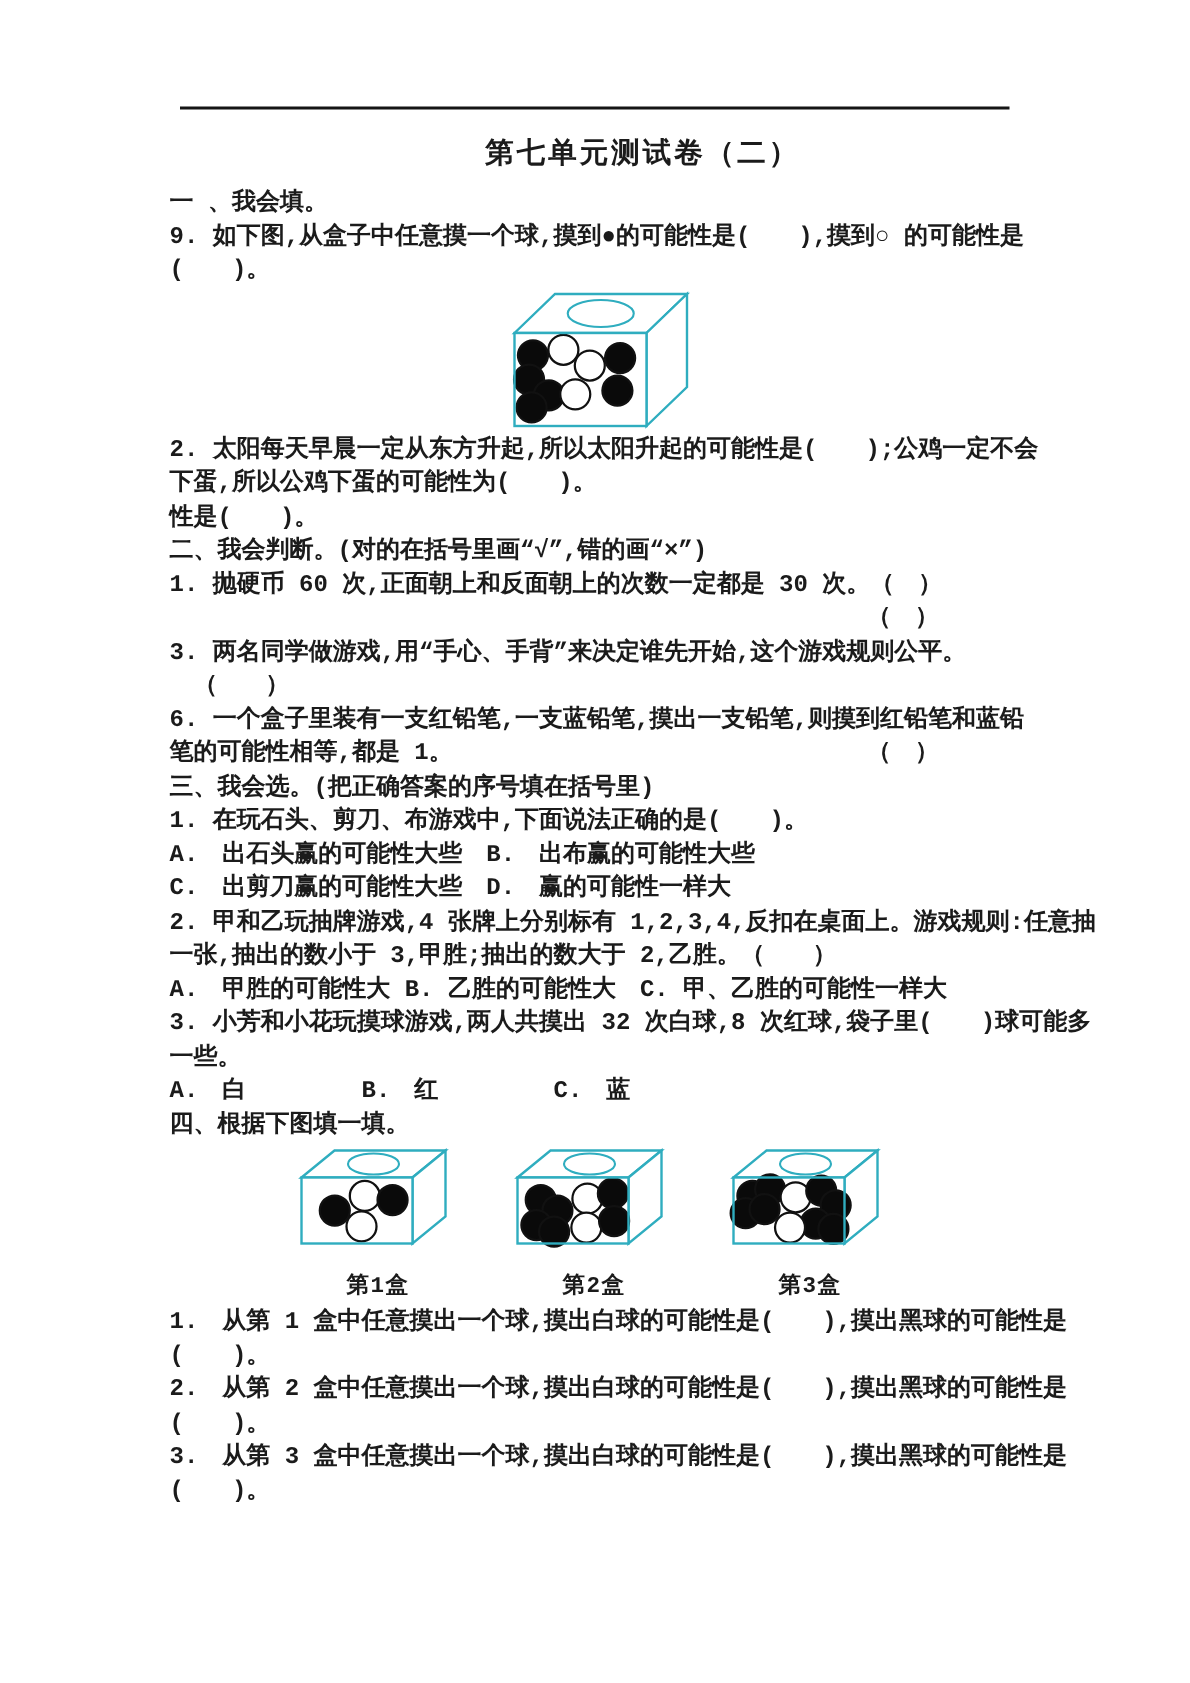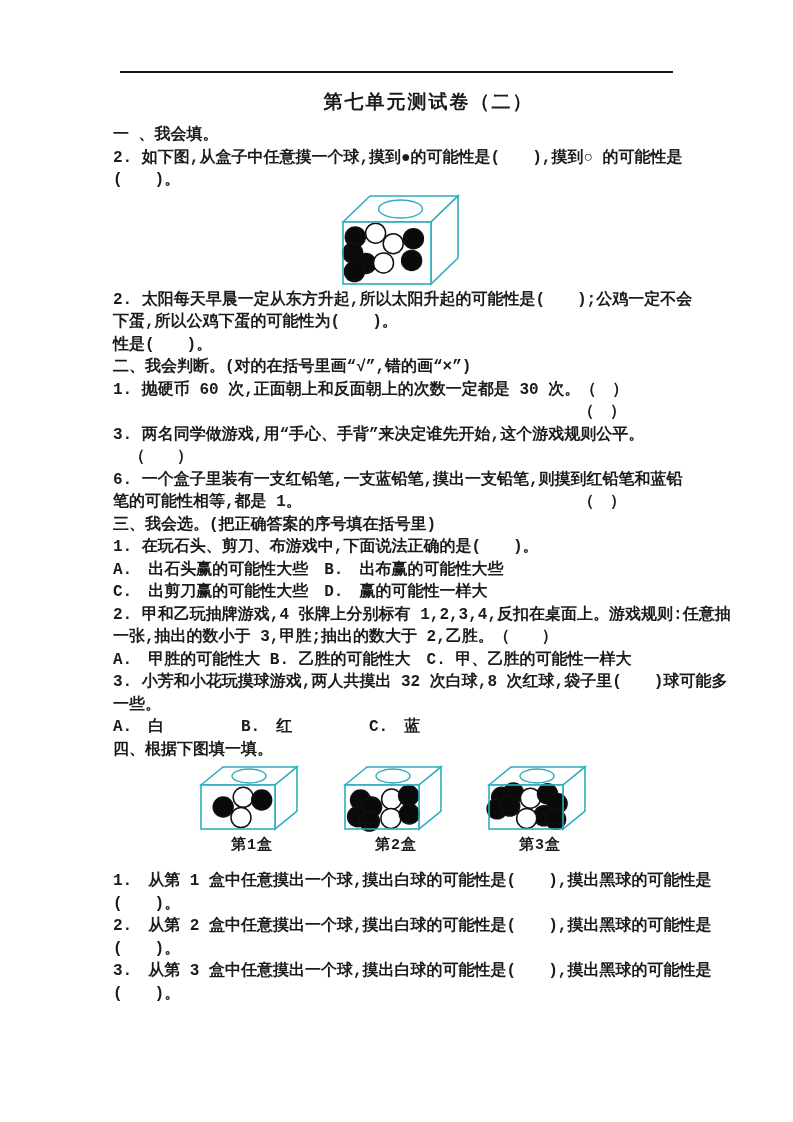--- a/index.html
+++ b/index.html
@@ -67,33 +67,33 @@
     align-items: flex-start;
   }
   .box-group {
     display: flex;
     flex-direction: column;
     align-items: center;
   }
   .box-label {
     font-size: 15px;
     line-height: 20px;
-    margin-top: 3px;
+    margin-top: 15px;
     letter-spacing: 1px;
   }
 </style>
 </head>
 <body>
 
 <div class="page">
   <div class="top-rule"></div>
   <div class="title">第七单元测试卷（二）</div>
   <div class="content" id="content">
       <div class="line"><span>一 、我会填。</span></div>
-      <div class="line"><span>2. 如下图,从盒子中任意摸一个球,摸到●的可能性是(　　),摸到○ 的可能性是</span></div>
+      <div class="line"><span>9. 如下图,从盒子中任意摸一个球,摸到●的可能性是(　　),摸到○ 的可能性是</span></div>
       <div class="line"><span>(　　)。</span></div>
       <div class="diagram-q1">
         <svg width="132" height="96" viewBox="0 0 132 96">
           <polygon points="4,30 31,4 119,4 92,30" fill="#ffffff" stroke="#2fadbf" stroke-width="1.6"></polygon>
           <polygon points="92,30 119,4 119,66 92,92" fill="#ffffff" stroke="#2fadbf" stroke-width="1.6"></polygon>
           <ellipse cx="61.5" cy="17" rx="22" ry="9" fill="#ffffff" stroke="#2fadbf" stroke-width="1.4"></ellipse>
           <rect x="4" y="30" width="88" height="62" fill="#ffffff"></rect>
           <circle cx="16.3" cy="44.9" r="10" fill="#0a0a0a" stroke="#111111" stroke-width="1.5"></circle>
           <circle cx="36.6" cy="41.2" r="10" fill="#ffffff" stroke="#111111" stroke-width="1.5"></circle>
           <circle cx="54.2" cy="51.7" r="10" fill="#ffffff" stroke="#111111" stroke-width="1.5"></circle>

